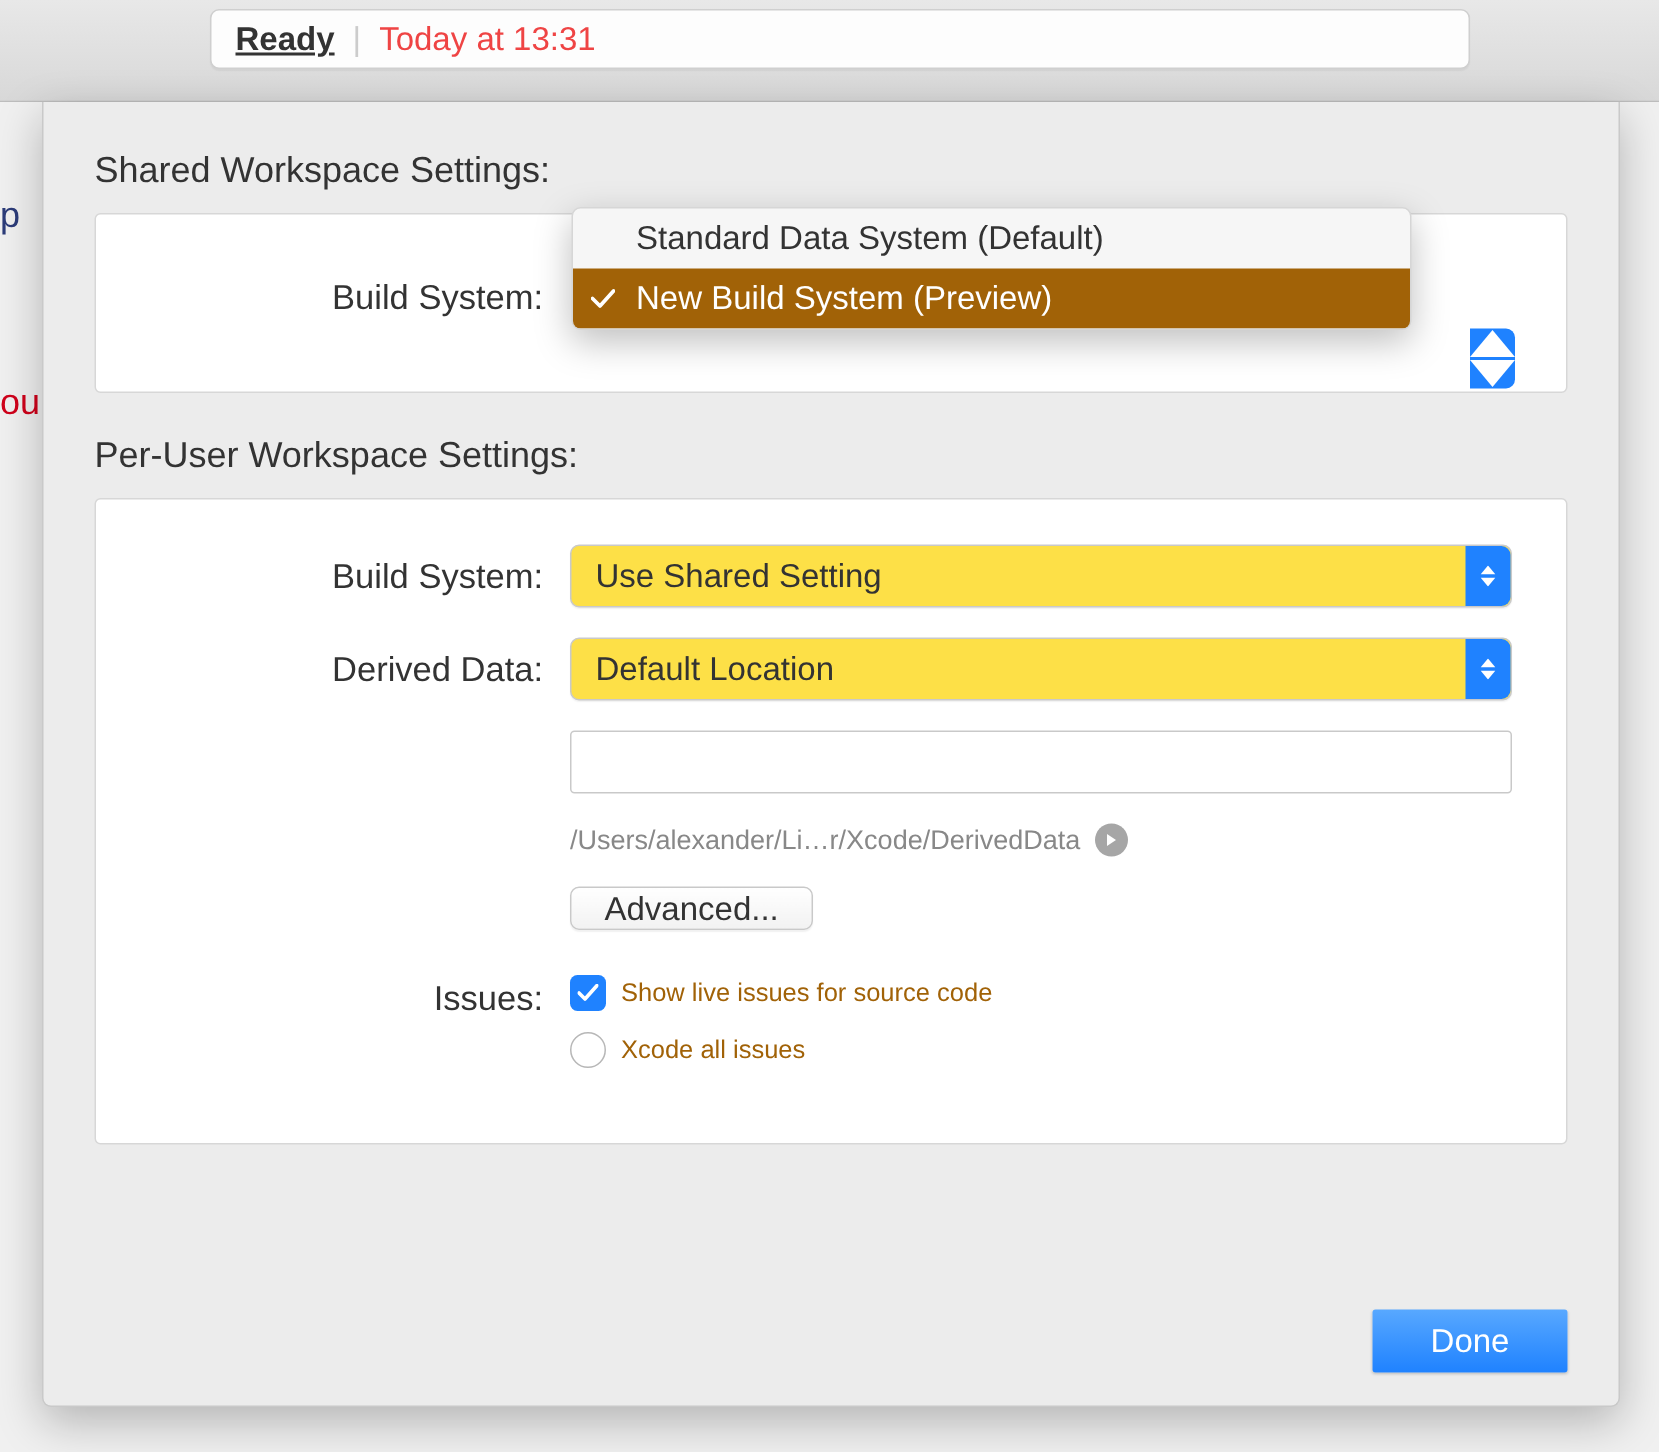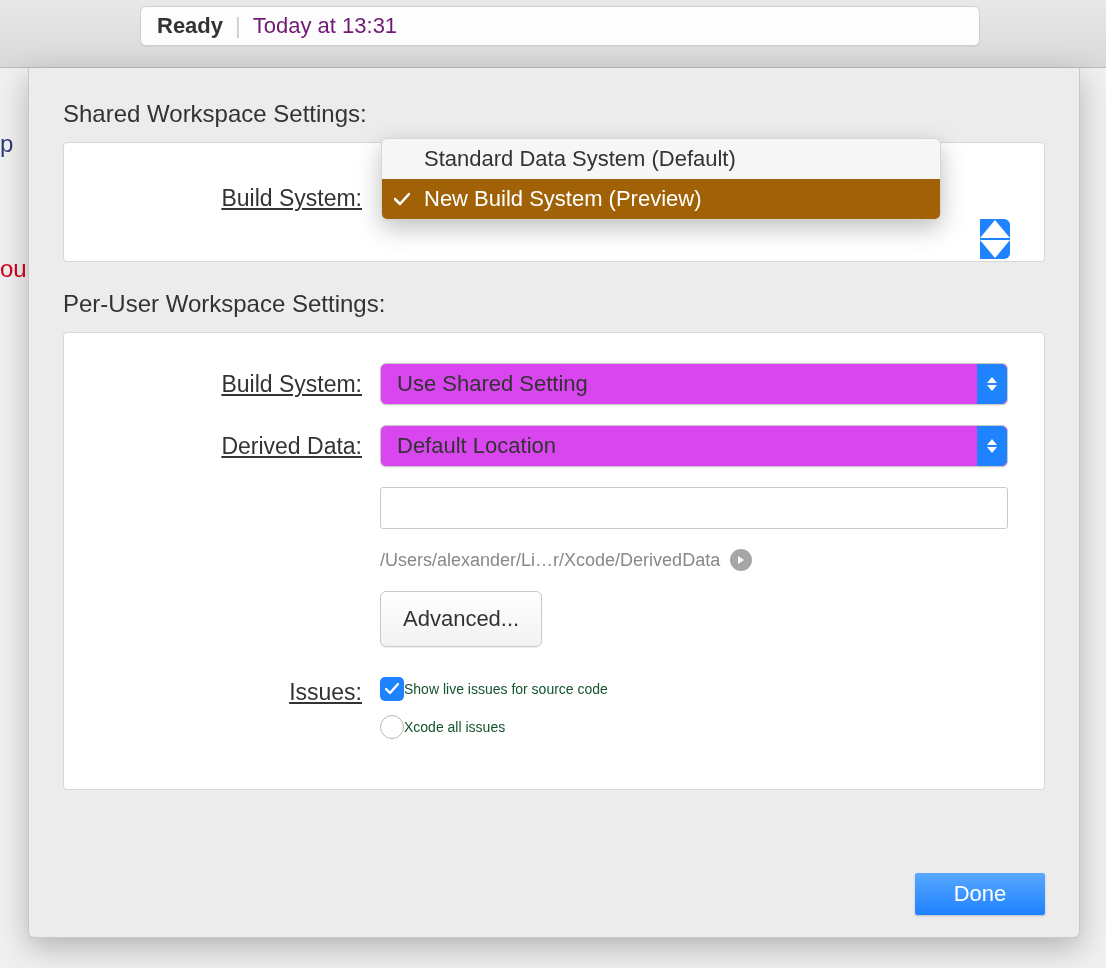--- a/index.html
+++ b/index.html
@@ -27,23 +27,23 @@
       background: #fdfdfd;
       border: 1px solid #cfcfcf;
       border-radius: 6px;
       display: flex;
       align-items: center;
       padding: 0 16px;
       font-size: 22px;
       color: #333;
       box-shadow: 0 1px 1px rgba(0,0,0,0.05);
     }
-    .status-pill .ready { font-weight: 600; }
+    .status-pill .ready { font-weight: 600; text-decoration: underline; }
     .status-pill .sep { margin: 0 12px; color: #ccc; font-weight: 300; }
-    .status-pill .time { color: #701a75; }
+    .status-pill .time { color: #ef4444; }
     .bg-stripe {
       position: absolute;
       left: 0; top: 120px;
       width: 22px; height: 40px;
       font-size: 24px;
     }
     .bg-p { color: #2c3c79; top: 130px; }
     .bg-ou { color: #d0021b; top: 255px; }
 
     .sheet {
@@ -78,33 +78,32 @@
       margin-bottom: 20px;
     }
     .row:last-child { margin-bottom: 16px; }
     .row-label {
       width: 280px;
       text-align: right;
       font-size: 23px;
       color: #333;
       padding-right: 18px;
       flex-shrink: 0;
-      text-decoration: underline;
     }
     .row-field {
       flex: 1;
       display: flex;
       flex-direction: column;
       gap: 10px;
     }
 
     .select {
       position: relative;
       height: 42px;
-      background: #d946ef;
+      background: #fde047;
       border: 1px solid #c9c9c9;
       border-radius: 6px;
       box-shadow: 0 1px 1px rgba(0,0,0,0.06);
       display: flex;
       align-items: center;
       padding-left: 16px;
       font-size: 22px;
       color: #333;
     }
     .select .arrows {
@@ -138,35 +137,35 @@
       width: 22px; height: 22px;
       border-radius: 50%;
       background: #a6a6a6;
       display: flex; align-items: center; justify-content: center;
     }
     .go-icon svg { width: 10px; height: 10px; }
     .btn {
       display: inline-flex;
       align-items: center;
       justify-content: flex-end;
-      height: 56px;
+      height: 29px;
       padding: 0 22px;
       background: linear-gradient(#ffffff, #f2f2f2);
       border: 1px solid #c9c9c9;
       border-radius: 6px;
       font-size: 22px;
       color: #333;
       box-shadow: 0 1px 1px rgba(0,0,0,0.06);
     }
     .form-control {
       display: flex;
       align-items: center;
-      gap: 0;
-      font-size: 14px;
-      color: #14532d;
+      gap: 10px;
+      font-size: 17px;
+      color: #a16207;
     }
     .checkbox {
       width: 24px; height: 24px;
       background: #1f82ff;
       border-radius: 5px;
       display: flex; align-items: center; justify-content: center;
     }
     .checkbox svg { width: 14px; height: 12px; }
     .radio {
       width: 24px; height: 24px;

